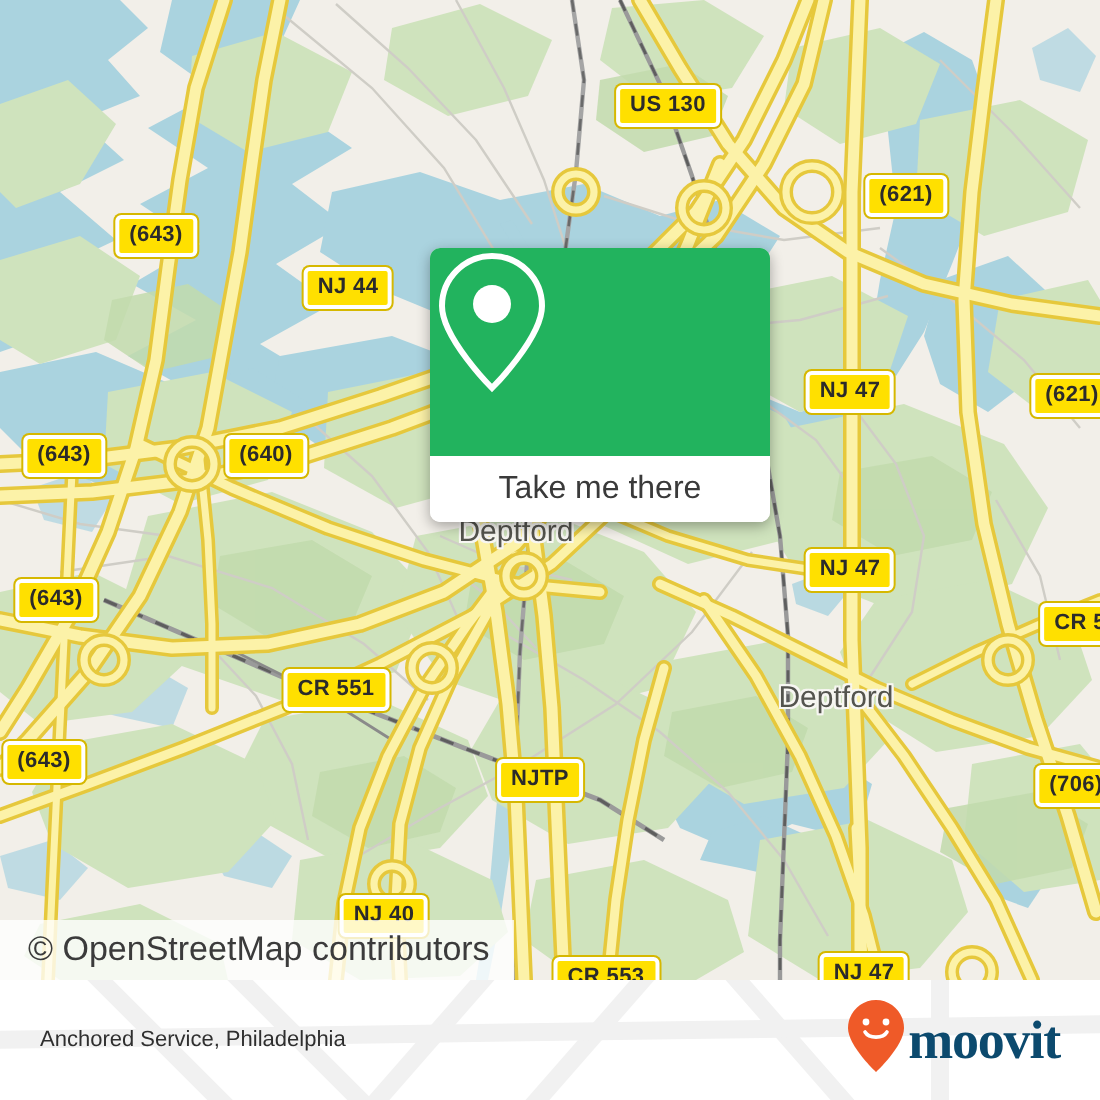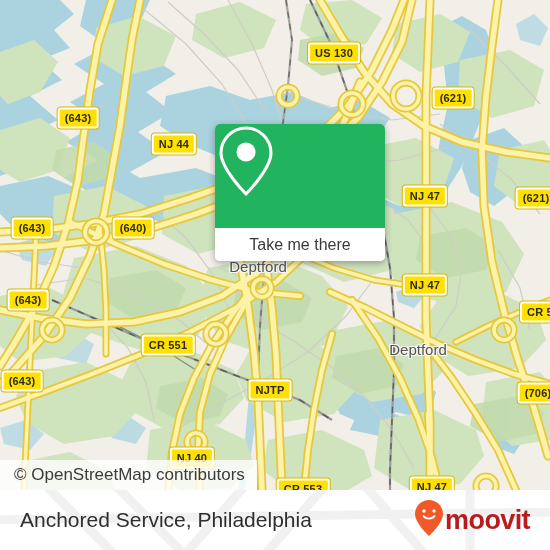--- a/index.html
+++ b/index.html
@@ -76,26 +76,26 @@
   #footer{
     position:absolute;left:0;top:490px;width:550px;height:60px;
     background:#ffffff;
     display:flex;align-items:center;justify-content:space-between;
     padding:0 20px 0 20px;box-sizing:border-box;
     overflow:hidden;
   }
   #footer-bg{position:absolute;left:0;top:0;width:550px;height:60px;opacity:1;}
   #footer-title{
     position:relative;z-index:2;
-    color:#2f2f2f;font-size:21px;white-space:nowrap;
+    color:#2f2f2f;font-size:11px;white-space:nowrap;
   }
   #brand{position:relative;z-index:2;display:flex;align-items:center;gap:1px;}
   #brand-text{
-    color:#b91c1c;font-size:27px;font-weight:bold;letter-spacing:-0.6px;
-    font-family:Liberation Sans, sans-serif;
+    color:#0c4a6e;font-size:27px;font-weight:bold;letter-spacing:-0.6px;
+    font-family:Liberation Serif, serif;
   }
 </style>
 </head>
 <body>
 
 <div id="screen">
 
   <div id="map">
 
     <svg width="550" height="490" viewBox="0 0 550 490">

